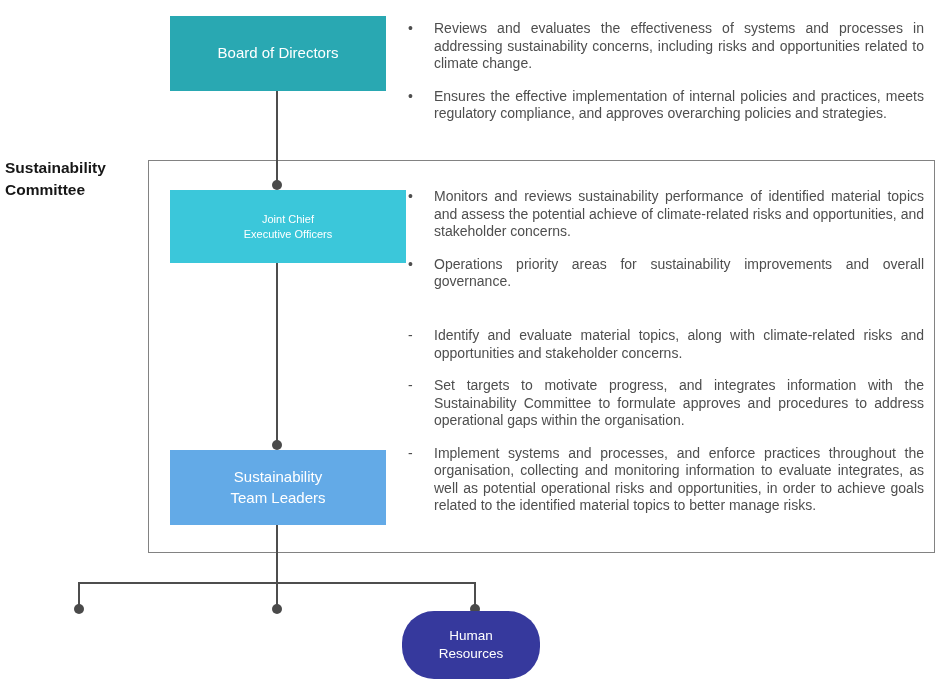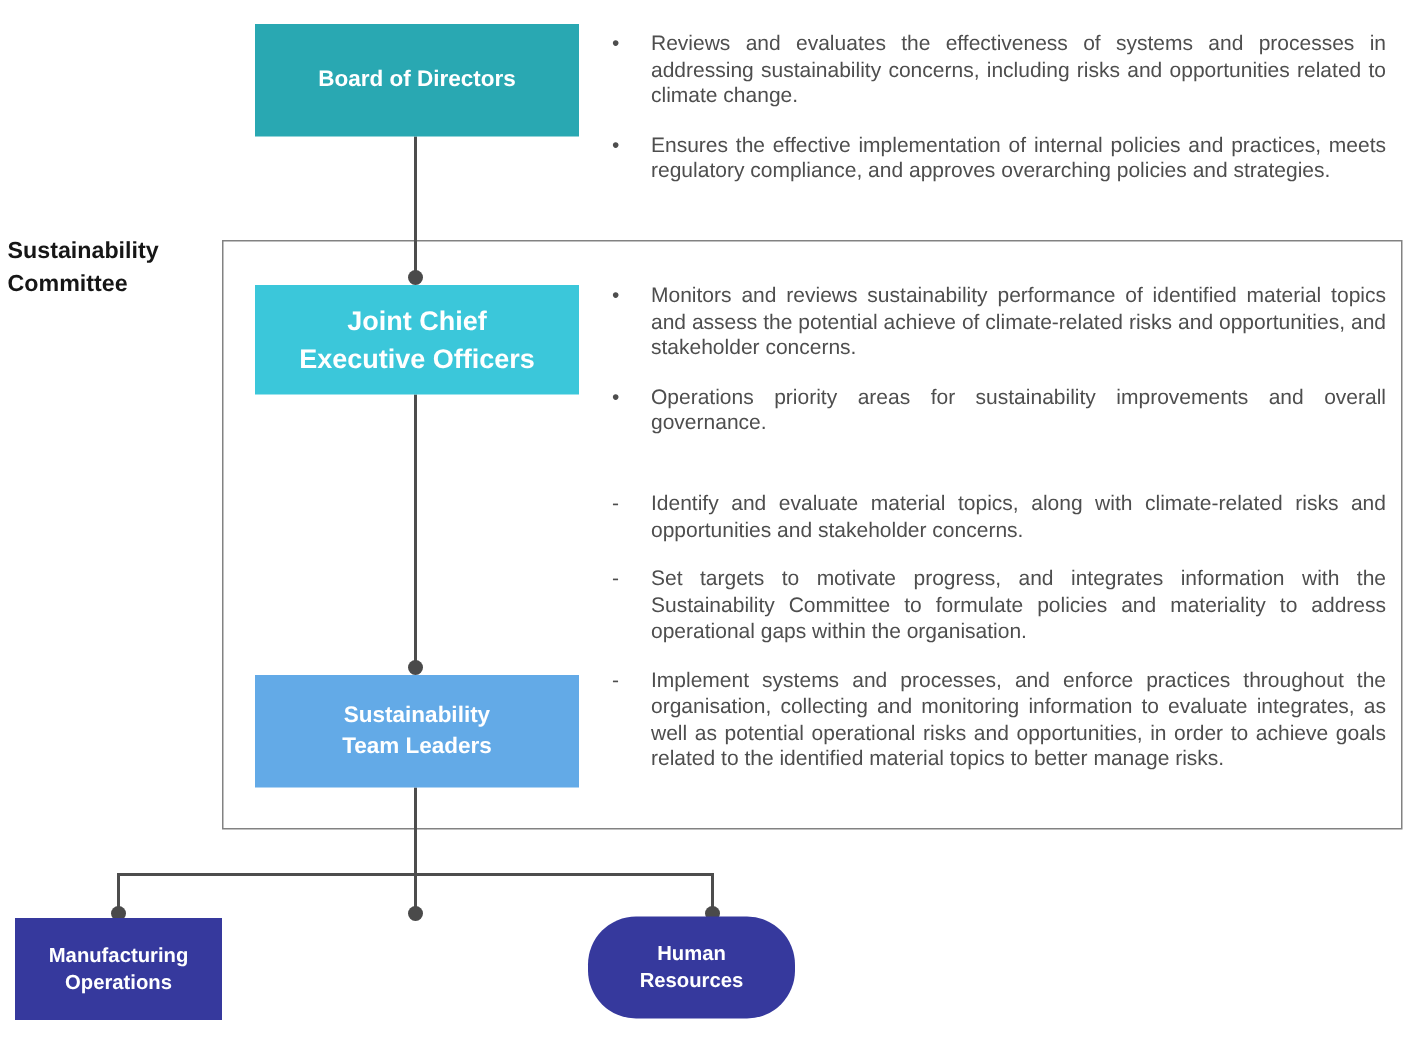--- a/index.html
+++ b/index.html
@@ -33,33 +33,33 @@
     box-sizing: border-box;
     background: transparent;
   }
   
   .box {
     position: absolute;
     display: flex;
     align-items: center;
     justify-content: center;
     color: #ffffff;
-    font-weight: bold;
+    font-weight: normal;
     text-align: center;
     white-space: pre-line;
     line-height: 1.35;
     box-sizing: border-box;
   }
   .box-board        { left: 170px; top: 16px;  width: 216px; height: 75px; background: #29A8B2; font-size: 15px; }
-  .box-executives   { left: 170px; top: 190px; width: 216px; height: 73px; background: #3BC7DA; font-size: 18px; align-items: center; }
+  .box-executives   { left: 170px; top: 190px; width: 236px; height: 73px; background: #3BC7DA; font-size: 11px; align-items: center; }
   .box-team-leaders { left: 170px; top: 450px; width: 216px; height: 75px; background: #63AAE7; font-size: 15px; }
   .box-dept         { top: 612px; width: 138px; height: 68px; background: #36399D; font-size: 13.5px; }
   .box-mfg     { left: 10px;  }
   .box-finance { left: 208px; top: 611px; width: 139px; }
-  .box-hr      { left: 392px; top: 611px; border-radius: 32px; }
+  .box-hr      { left: 402px; top: 611px; border-radius: 32px; }
   
   .cline { position: absolute; background: #4d4d4d; }
   .l-board-exec { left: 276px; top: 91px;  width: 2px; height: 95px; }
   .l-exec-stl   { left: 276px; top: 263px; width: 2px; height: 183px; }
   .l-stl-down   { left: 276px; top: 525px; width: 2px; height: 85px; }
   .l-branch-h   { left: 78px;  top: 582px; width: 398px; height: 2px; }
   .l-drop-left  { left: 78px;  top: 582px; width: 2px; height: 28px; }
   .l-drop-right { left: 474px; top: 582px; width: 2px; height: 28px; }
   .cdot {
     position: absolute;
@@ -116,24 +116,20 @@
     <span>Board of Directors</span>
   </div>
   <div class="box box-executives">
     <span>Joint Chief
 Executive Officers</span>
   </div>
   <div class="box box-team-leaders">
     <span>Sustainability
 Team Leaders</span>
   </div>
-  <div class="box box-dept box-mfg">
-    <span>Manufacturing
-Operations</span>
-  </div>
   <div class="box box-dept box-hr">
     <span>Human
 Resources</span>
   </div>
 
   <div class="points g-board">
     <div class="point">
       <span class="marker">•</span>
       <p>Reviews and evaluates the effectiveness of systems and processes in addressing sustainability concerns, including risks and opportunities related to climate change.</p>
     </div>
@@ -154,21 +150,21 @@
     </div>
   </div>
 
   <div class="points g-team-leaders">
     <div class="point">
       <span class="marker">-</span>
       <p>Identify and evaluate material topics, along with climate-related risks and opportunities and stakeholder concerns.</p>
     </div>
     <div class="point">
       <span class="marker">-</span>
-      <p>Set targets to motivate progress, and integrates information with the Sustainability Committee to formulate policies and materiality to address operational gaps within the organisation.</p>
+      <p>Set targets to motivate progress, and integrates information with the Sustainability Committee to formulate approves and procedures to address operational gaps within the organisation.</p>
     </div>
     <div class="point">
       <span class="marker">-</span>
       <p>Implement systems and processes, and enforce practices throughout the organisation, collecting and monitoring information to evaluate integrates, as well as potential operational risks and opportunities, in order to achieve goals related to the identified material topics to better manage risks.</p>
     </div>
   </div>
 
 </div>
 
 </body></html>

